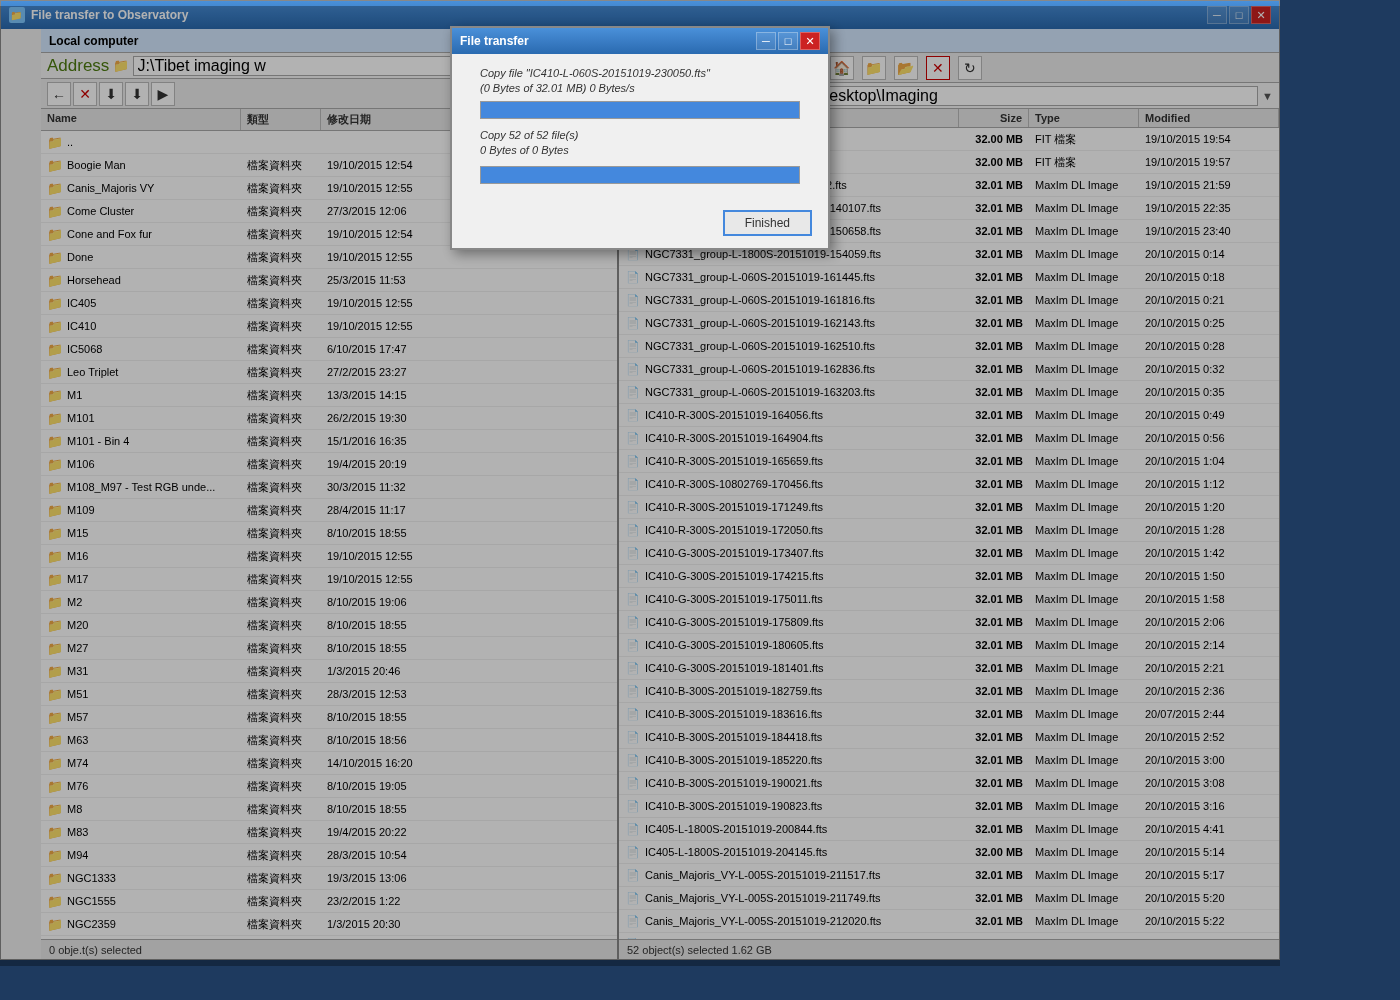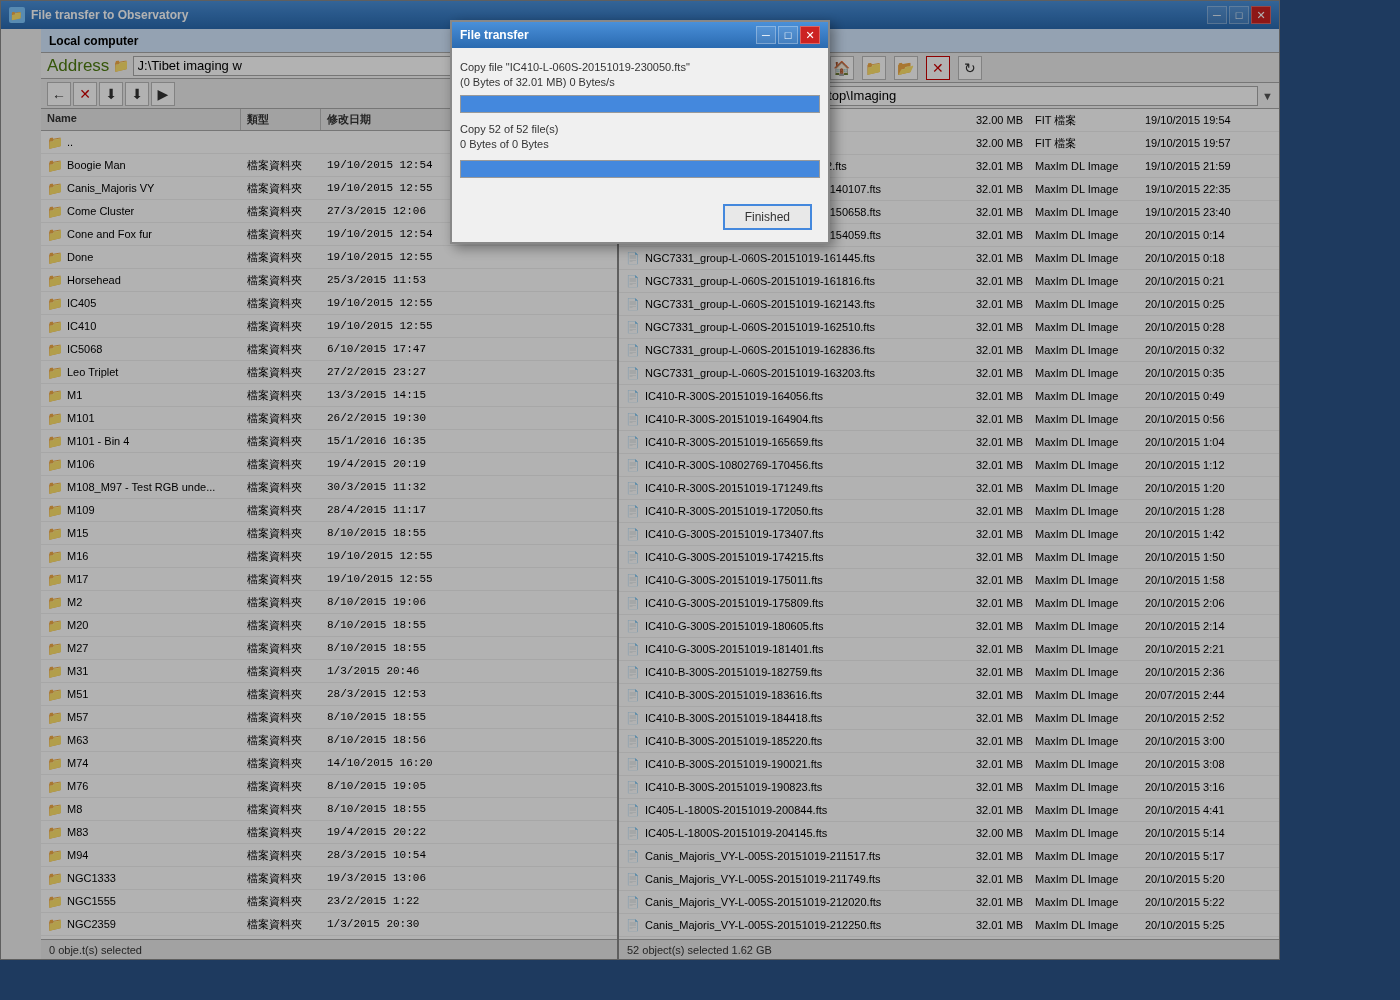--- a/index.html
+++ b/index.html
@@ -68,21 +68,21 @@
       border-bottom: 1px solid #aaa;
       gap: 4px;
       height: 26px;
     }
     .address-label { font-size: 17px; color: #4d7c0f; }
     .address-input {
       flex: 1;
       height: 20px;
       border: 1px solid #aaa;
       padding: 0 4px;
-      font-size: 13px;
+      font-size: 16px;
       background: white;
     }
 
     .toolbar {
       display: flex;
       align-items: center;
       padding: 2px 6px;
       background: #ececec;
       border-bottom: 1px solid #aaa;
       gap: 2px;
@@ -113,21 +113,21 @@
     }
     .file-list-header .col {
       padding: 3px 6px;
       border-right: 1px solid #bbb;
       font-size: 11px;
       font-weight: bold;
       color: #333;
     }
     .col-name { width: 200px; }
     .col-type { width: 80px; }
-    .col-date { width: 140px; font-family: Liberation Mono, monospace; }
+    .col-date { width: 140px; }
 
     .file-item {
       display: flex;
       align-items: center;
       padding: 1px 0;
       cursor: pointer;
       border-bottom: 1px solid #f0f0f0;
     }
     .file-item .col { padding: 2px 6px; font-size: 11px; }
     .file-icon { width: 16px; height: 16px; margin-right: 4px; display: inline-flex; align-items: center; justify-content: center; }
@@ -204,21 +204,21 @@
       z-index: 1;
     }
     .right-file-list-header .col {
       padding: 3px 6px;
       border-right: 1px solid #bbb;
       font-size: 11px;
       font-weight: bold;
       color: #333;
     }
     .col-rname { width: 340px; }
-    .col-rsize { width: 70px; text-align: right; }
+    .col-rsize { width: 70px; text-align: right; font-weight: bold; }
     .col-rtype { width: 110px; }
     .col-rmod { width: 140px; }
 
     .right-file-item {
       display: flex;
       align-items: center;
       padding: 1px 0;
       cursor: pointer;
       border-bottom: 1px solid #f0f0f0;
     }
@@ -242,21 +242,21 @@
       display: flex; align-items: center; justify-content: center;
       cursor: pointer;
       font-size: 14px;
       color: #333;
     }
     .rtb-btn.red { color: #cc0000; border-color: #cc0000; }
 
     
     .modal-overlay {
       position: absolute;
-      top: 0; left: 0;
+      top: 6px; left: 0;
       width: 1280px; height: 960px;
       background: rgba(0,0,0,0.3);
       display: flex;
       align-items: flex-start;
       justify-content: center;
       padding-top: 20px;
       z-index: 100;
     }
 
     .modal {
@@ -271,21 +271,22 @@
       color: white;
       padding: 4px 8px;
       display: flex;
       align-items: center;
       justify-content: space-between;
       height: 26px;
     }
     .modal-title { font-size: 12px; font-weight: bold; }
 
     .modal-body {
-      padding: 12px 8px;
+      padding: 12px 28px;
+      font-style: italic;
     }
     .modal-filename {
       font-size: 11px;
       color: #333;
       margin-bottom: 4px;
       line-height: 1.4;
     }
     .modal-progress-bar-outer {
       width: 100%;
       height: 18px;
@@ -704,20 +705,26 @@
       <div class="right-address-bar">
         <span class="address-label">Address</span>
         <div style="display:flex;align-items:center;gap:3px;flex:1;">
           <span style="color:#e8a000;font-size:13px;">📁</span>
           <input class="address-input" type="text" value="C:\Users\user\Desktop\Imaging" style="">
         </div>
         <span style="font-size:11px;color:#555;cursor:pointer;">▼</span>
       </div>
 
       <div class="right-file-list-container">
+        <div class="right-file-list-header">
+          <div class="col col-rname">Name</div>
+          <div class="col col-rsize">Size</div>
+          <div class="col col-rtype">Type</div>
+          <div class="col col-rmod">Modified</div>
+        </div>
         <div id="right-file-items">
             <div class="right-file-item">
     <div class="col col-rname" style="display:flex;align-items:center;">
       <span class="file-icon file-icon-img" style="color:#5577cc;">📄</span>
       <span>flat 11.fit</span>
     </div>
     <div class="col col-rsize" style="text-align:right;">32.00 MB</div>
     <div class="col col-rtype">FIT 檔案</div>
     <div class="col col-rmod">19/10/2015 19:54</div>
   </div>

